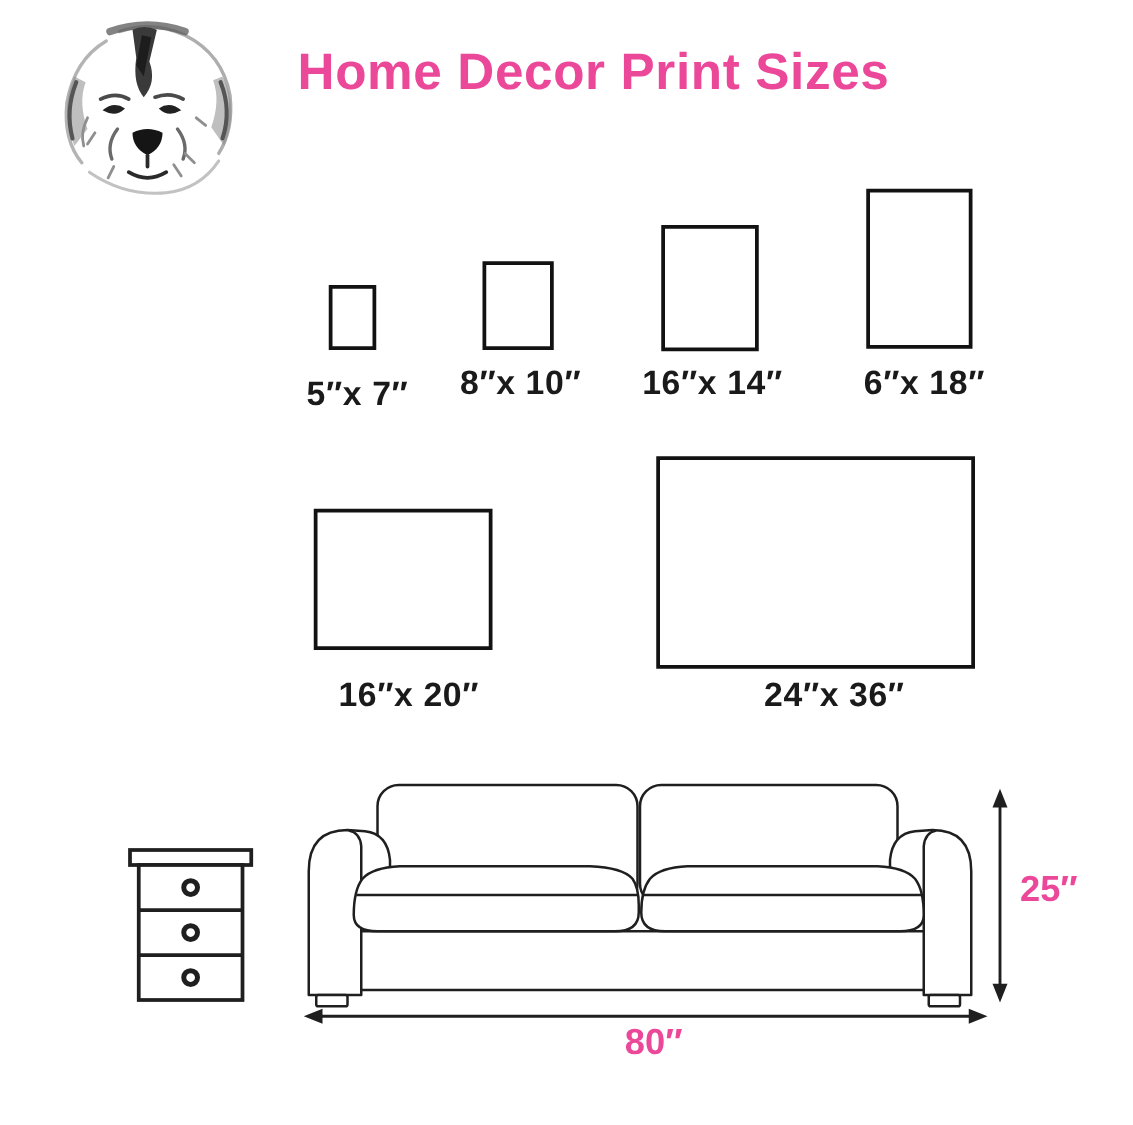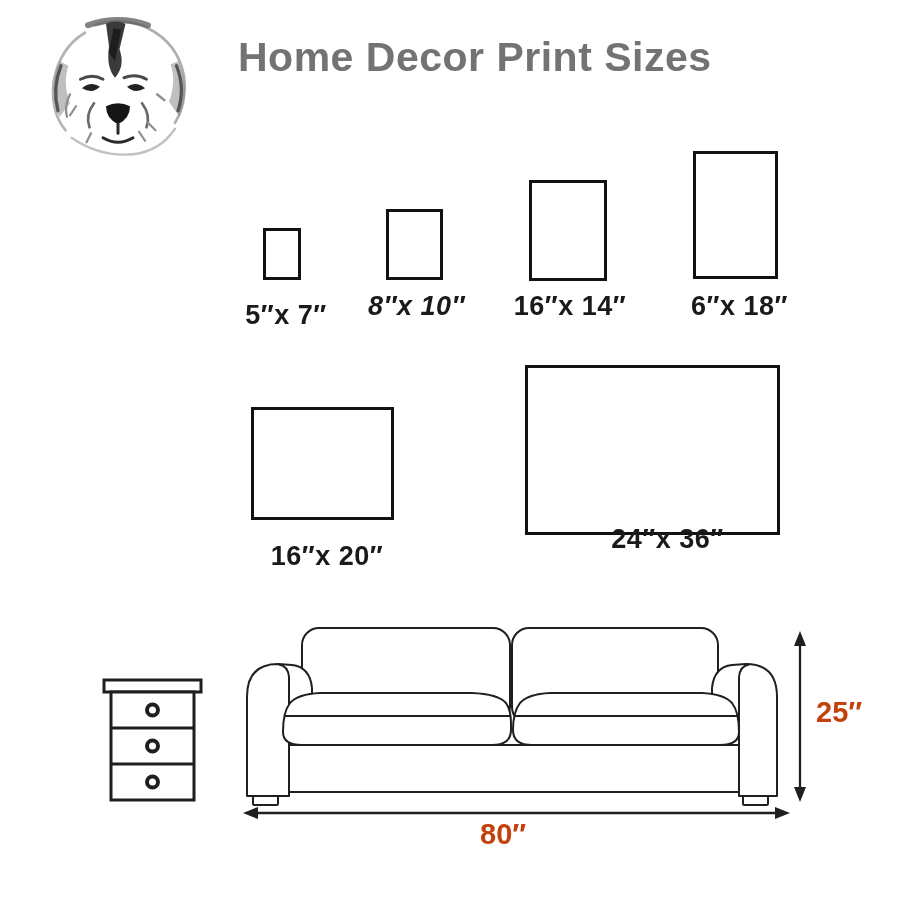--- a/index.html
+++ b/index.html
@@ -1,32 +1,32 @@
 <!DOCTYPE html>
 <html><head>
 <meta charset="utf-8">
 <style>
   html,body{margin:0;padding:0;background:#fff;}
   body{width:906px;height:900px;font-family:"Liberation Sans","DejaVu Sans",sans-serif;}
   .canvas{position:relative;width:906px;height:900px;background:#fff;overflow:hidden;}
   .page-title{
     position:absolute;left:238px;top:34px;
-    font-size:41px;font-weight:600;color:#737373;letter-spacing:0.5px;white-space:nowrap;
+    font-size:41px;font-weight:600;color:#ec4899;letter-spacing:0.5px;white-space:nowrap;
   }
   .logo{position:absolute;left:40px;top:8px;width:165px;height:162px;}
   .print-box{position:absolute;border:3px solid #121212;background:#fff;box-sizing:border-box;}
   .print-label{
     position:absolute;transform:translateX(-50%);
     font-size:27px;font-weight:600;color:#1a1a1a;white-space:nowrap;letter-spacing:0.5px;
   }
   .furniture-svg{position:absolute;left:80px;top:600px;width:820px;height:270px;}
   .dim-label{
-    position:absolute;font-size:29px;font-weight:600;color:#c2410c;white-space:nowrap;
+    position:absolute;font-size:29px;font-weight:600;color:#ec4899;white-space:nowrap;
   }
-  .dim-label.width{left:480px;top:818px;width:90px;text-align:left;}
+  .dim-label.width{left:456px;top:818px;width:90px;text-align:right;}
   .dim-label.height{left:816px;top:696px;}
 </style>
 </head>
 <body>
 
 <div class="canvas">
 
   <svg class="logo" viewBox="0 0 110 105" aria-hidden="true">
 
     <path d="M 30,15 Q 13,25 9,48 Q 7,68 17,80" fill="none" stroke="#b4b4b4" stroke-width="1.8" stroke-linecap="round"></path>
@@ -56,29 +56,29 @@
 
     <path d="M 66,81 L 70,87 M 72,75 L 77,80 M 24,64 L 20,70 M 20,56 Q 16,64 18,71 M 78,56 L 83,60 M 34,82 L 31,88" fill="none" stroke="#8f8f8f" stroke-width="1.5" stroke-linecap="round"></path>
   </svg>
 
   <div class="page-title">Home Decor Print Sizes</div>
 
   <div>
       <div class="print-box" style="left: 263px; top: 228px; width: 38px; height: 52px;"></div>
       <div class="print-label" style="left: 286px; top: 288px; margin-top: 12px;">5″x 7″</div>
       <div class="print-box" style="left: 386px; top: 209px; width: 57px; height: 71px;"></div>
-      <div class="print-label" style="left: 416.5px; top: 291px; font-style: italic;">8″x 10″</div>
+      <div class="print-label" style="left: 416.5px; top: 291px;">8″x 10″</div>
       <div class="print-box" style="left: 529px; top: 180px; width: 78px; height: 101px;"></div>
       <div class="print-label" style="left: 570px; top: 291px;">16″x 14″</div>
       <div class="print-box" style="left: 693px; top: 151px; width: 85px; height: 128px;"></div>
       <div class="print-label" style="left: 739.5px; top: 291px;">6″x 18″</div>
       <div class="print-box" style="left: 251px; top: 407px; width: 143px; height: 113px;"></div>
       <div class="print-label" style="left: 327px; top: 541px;">16″x 20″</div>
       <div class="print-box" style="left: 525px; top: 365px; width: 255px; height: 170px;"></div>
-      <div class="print-label" style="left: 667.5px; top: 524px;">24″x 36″</div>
+      <div class="print-label" style="left: 667.5px; top: 541px;">24″x 36″</div>
     </div>
 
   <svg class="furniture-svg" viewBox="0 0 820 270" aria-hidden="true">
     <g stroke="#1f1f1f" fill="#ffffff">
       <rect x="24" y="80" width="97" height="12" stroke-width="3"></rect>
       <rect x="31" y="92" width="83" height="108" stroke-width="3"></rect>
       <line x1="31" y1="128" x2="114" y2="128" stroke-width="3"></line>
       <line x1="31" y1="164" x2="114" y2="164" stroke-width="3"></line>
       <circle cx="72.5" cy="110" r="5.5" stroke-width="4"></circle>
       <circle cx="72.5" cy="146" r="5.5" stroke-width="4"></circle>

